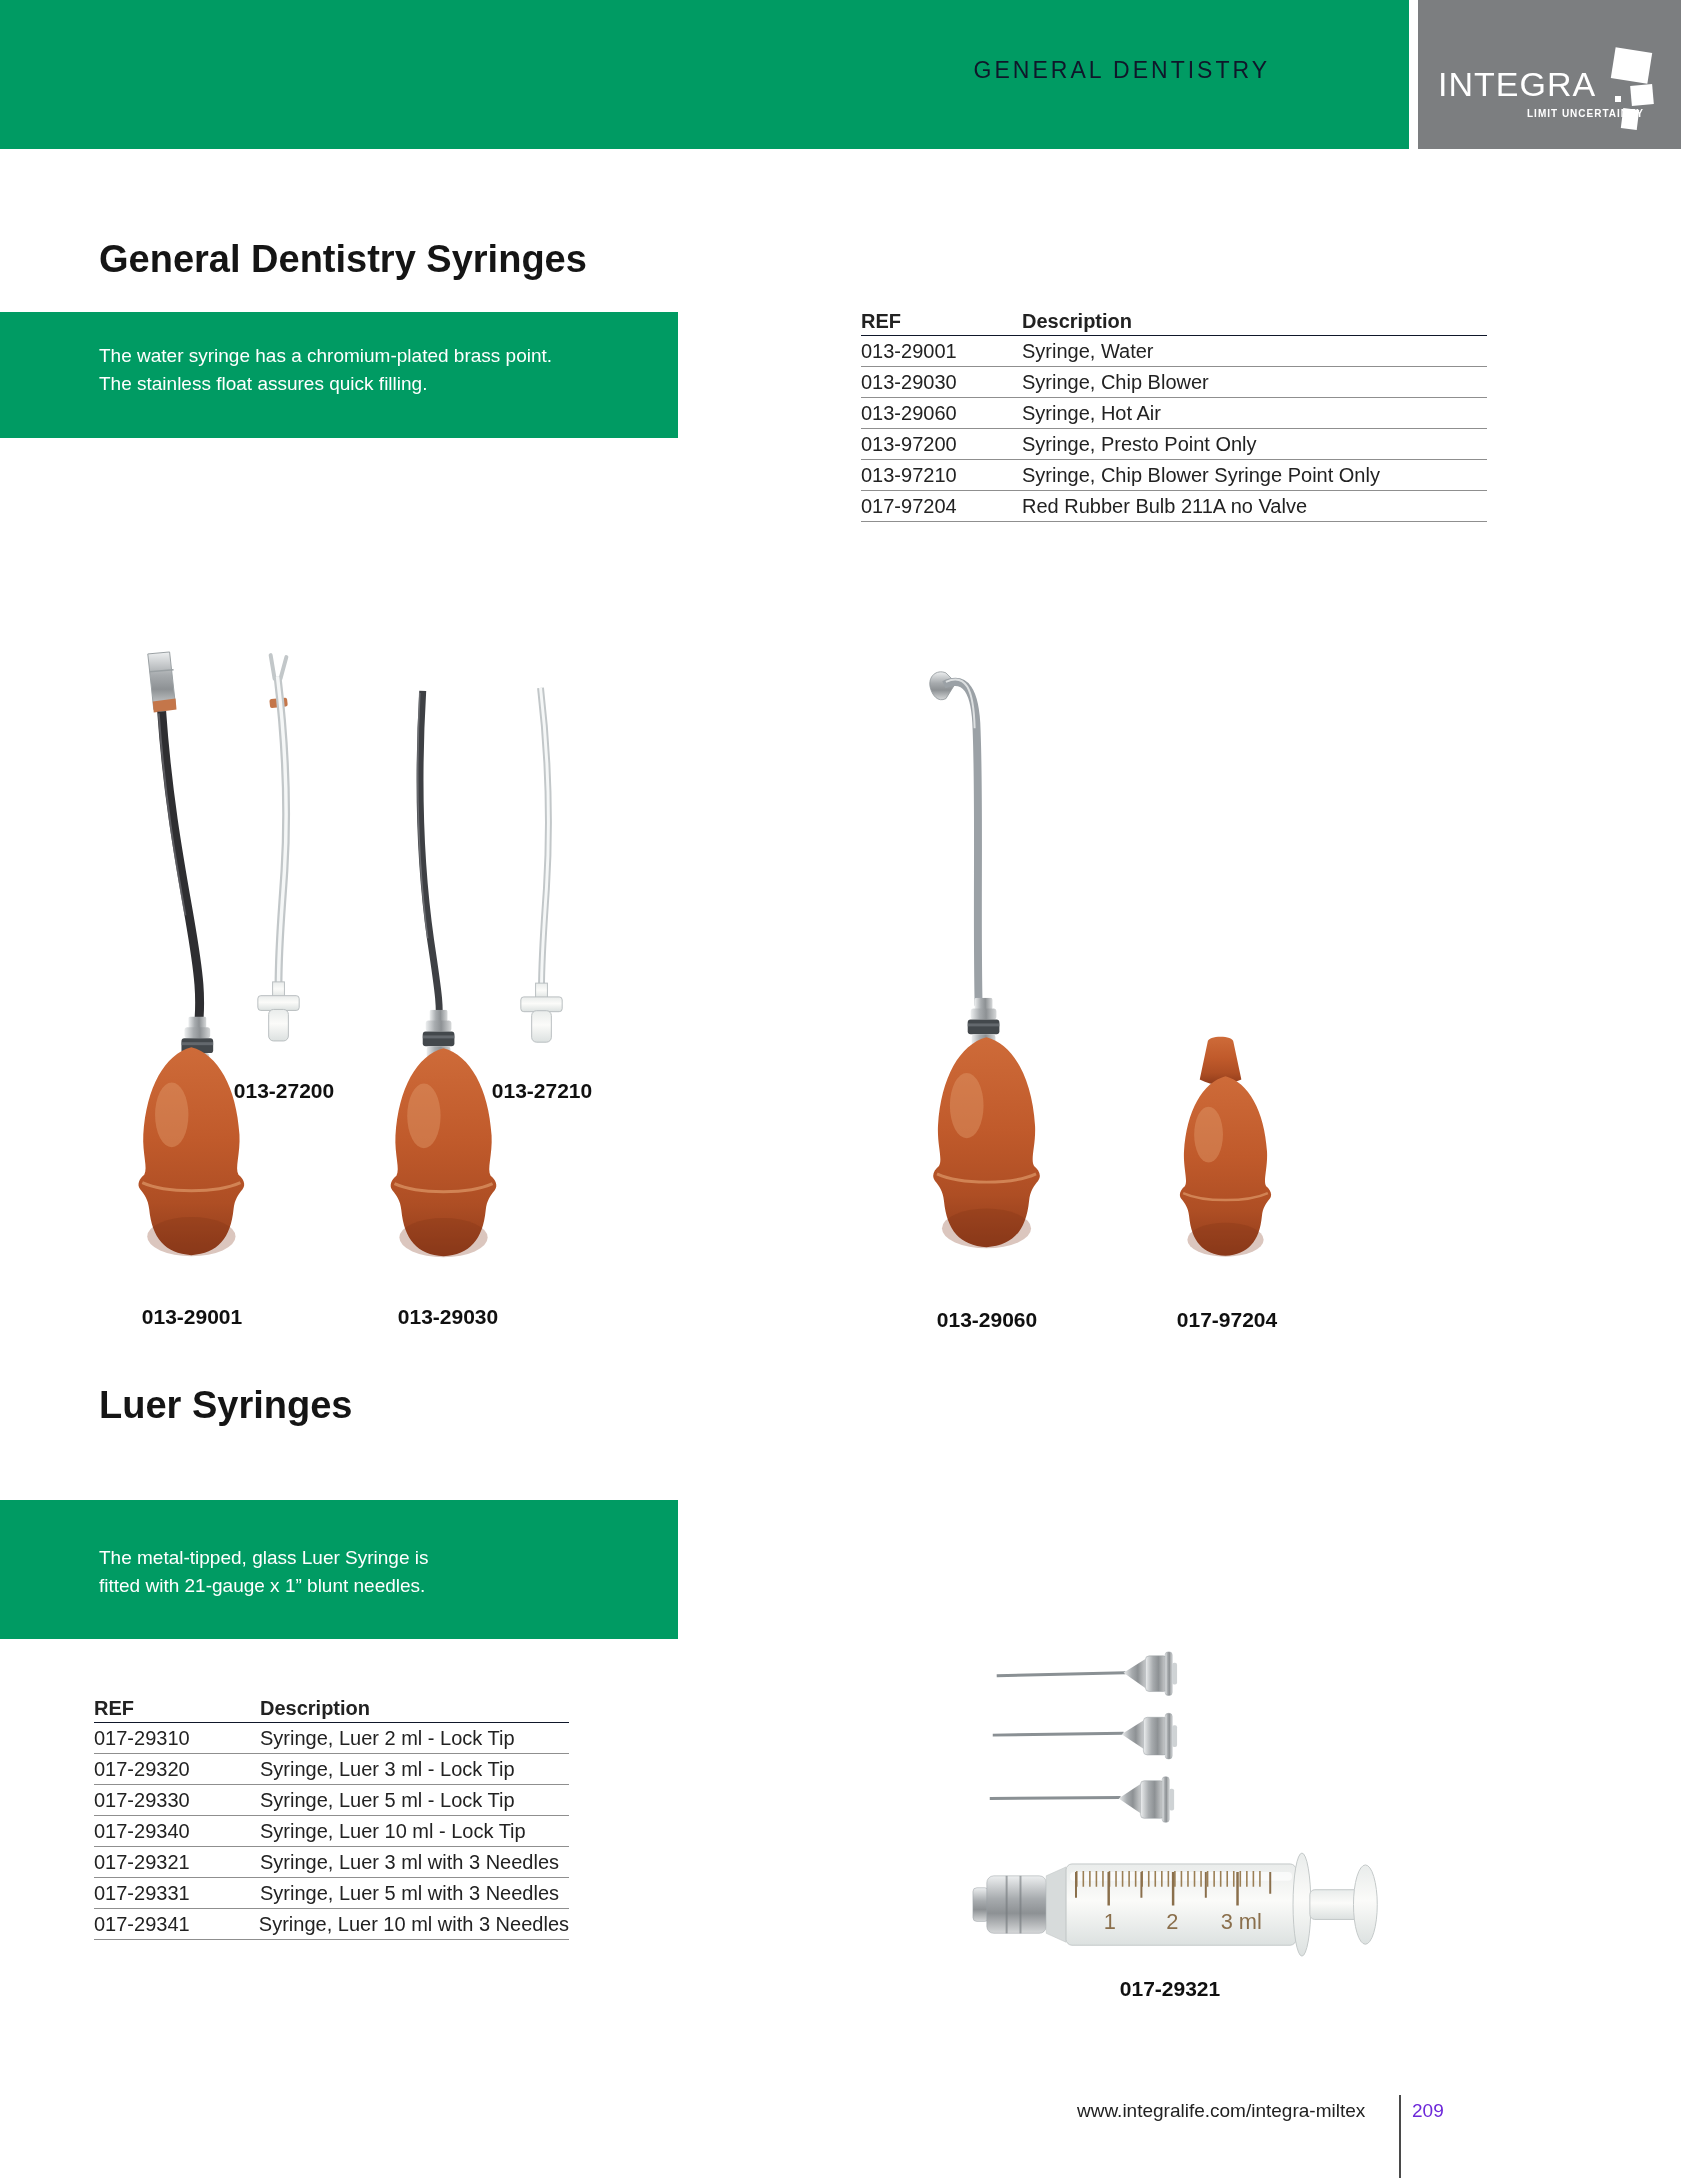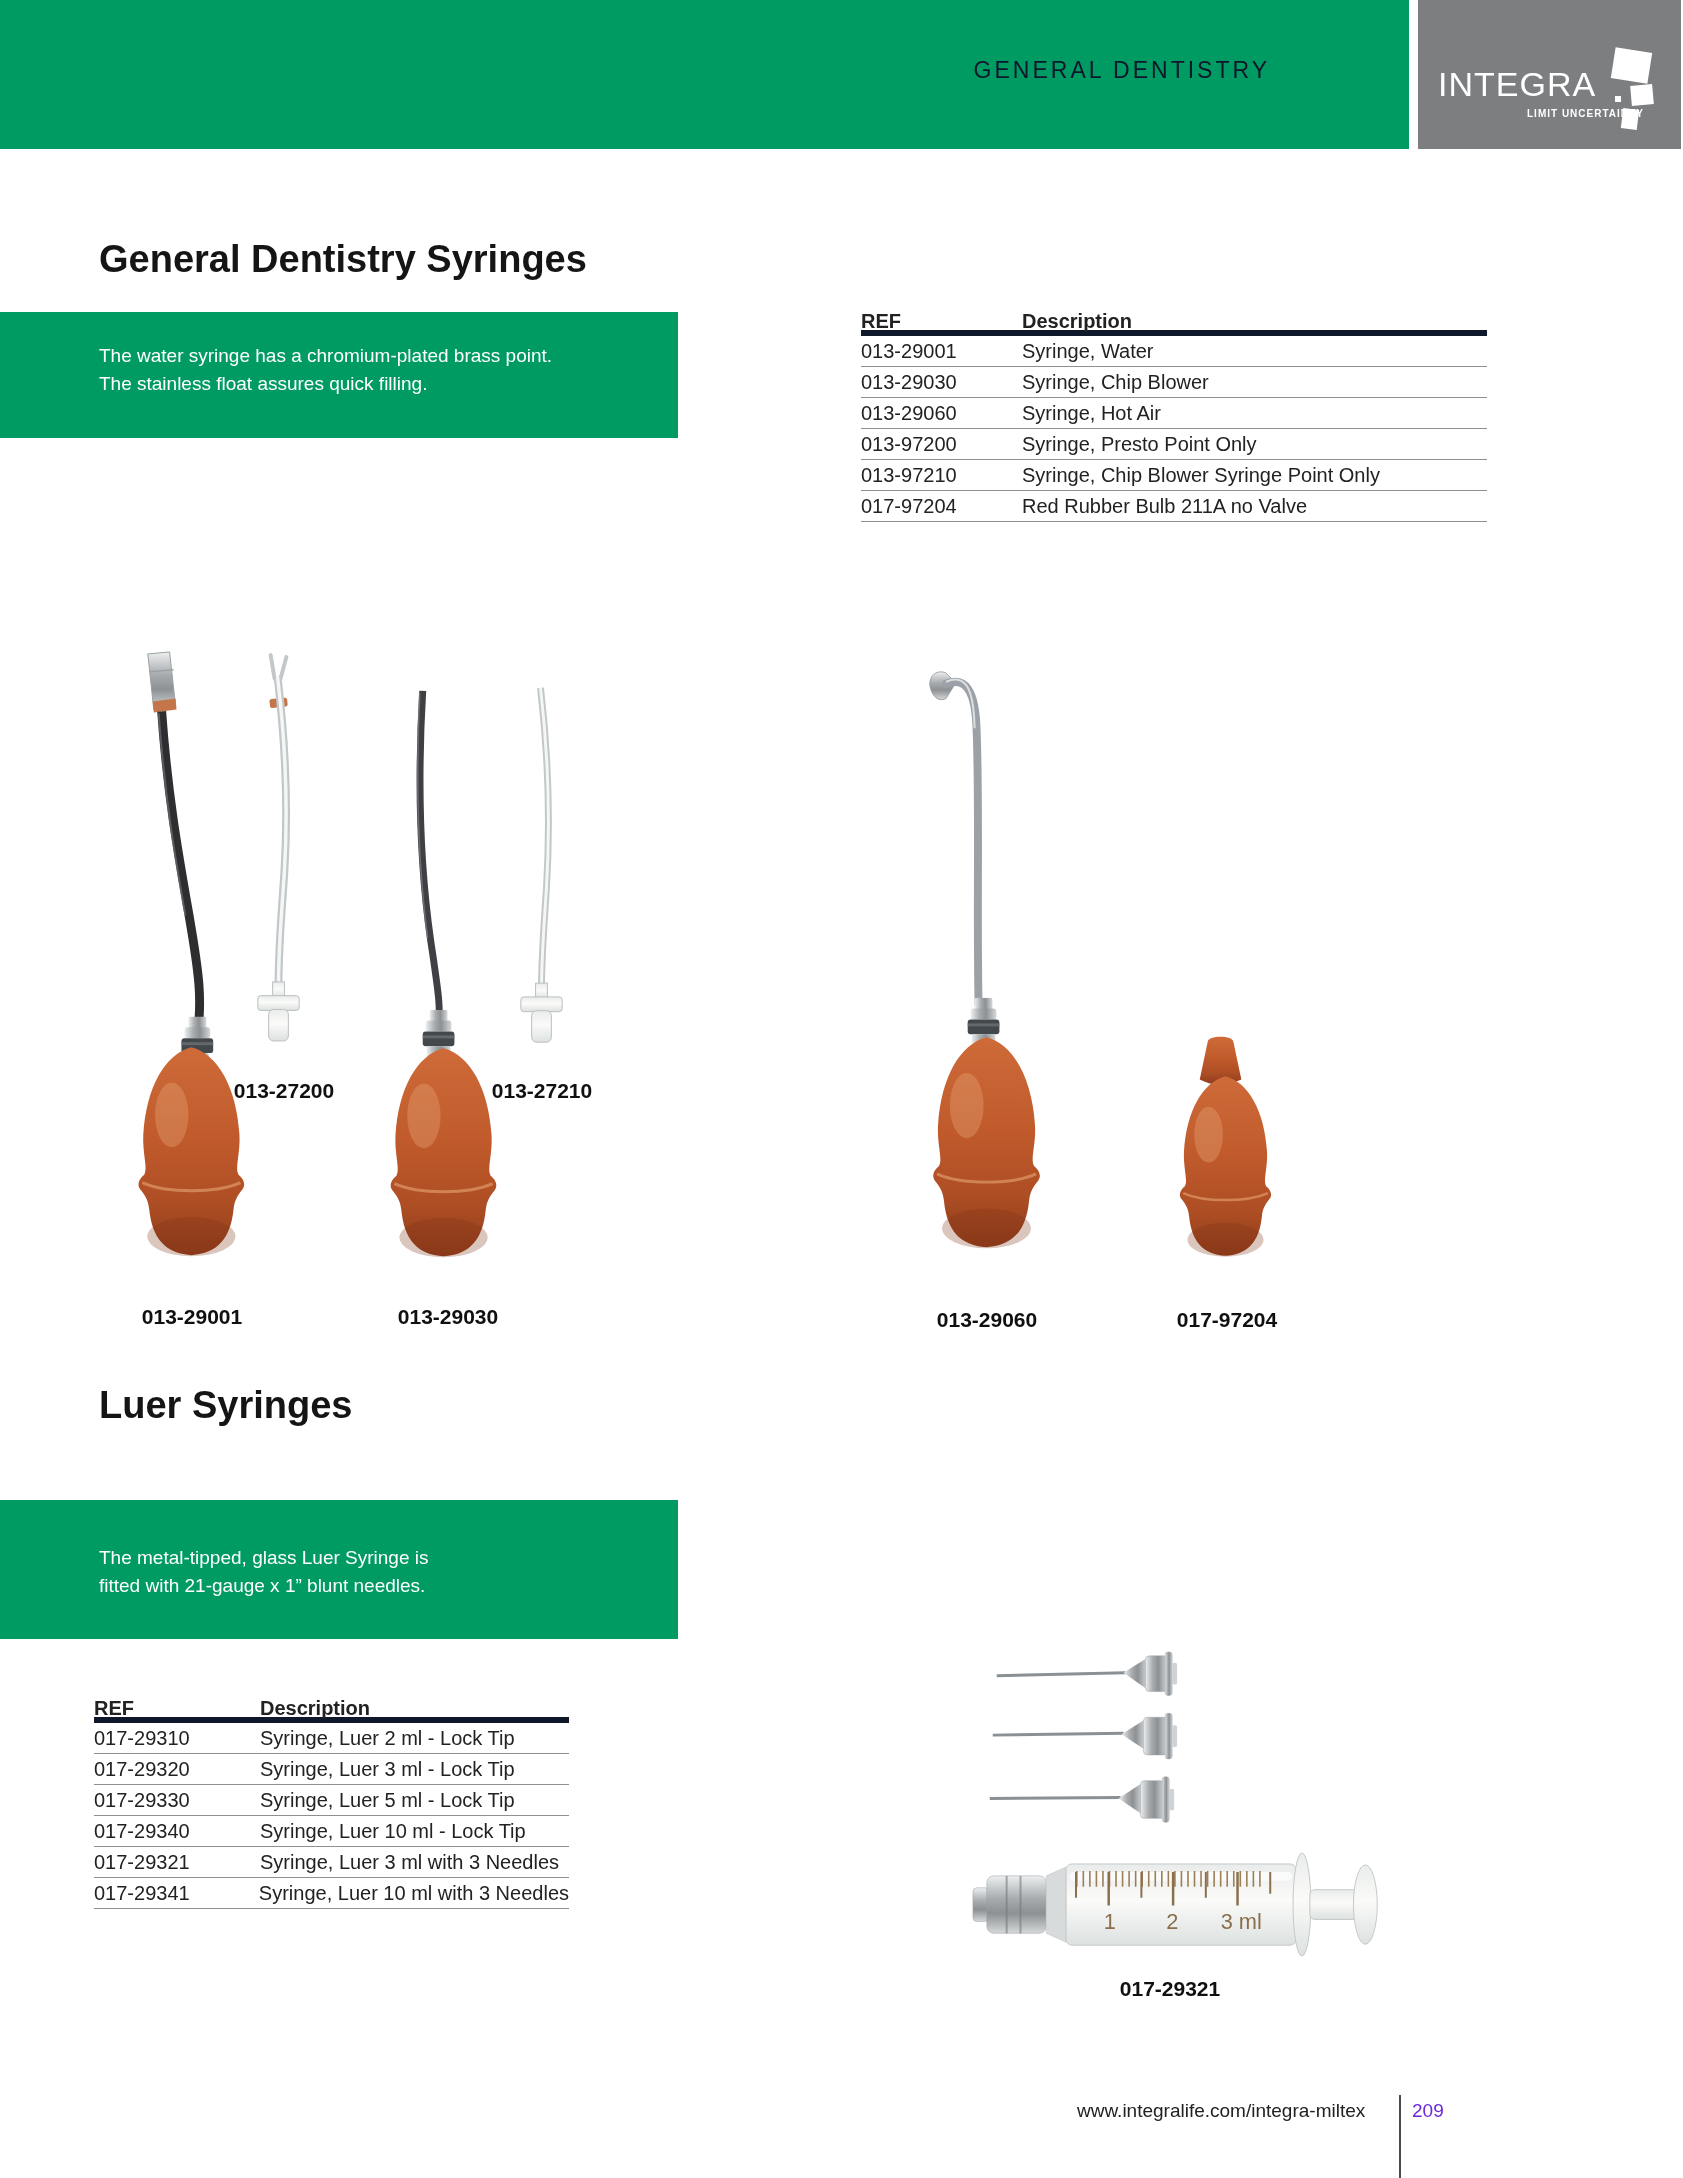--- a/index.html
+++ b/index.html
@@ -22,21 +22,21 @@
   .blk3 { left:204px; top:109px; width:16px; height:20px; transform:rotate(7deg); }
   
   .h1 { position:absolute; left:99px; font-size:38px; font-weight:bold; color:#151515; white-space:nowrap; }
   .h1-a { top:238px; } .h1-b { top:1384px; }
   .callout { position:absolute; left:0; width:678px; background:var(--green); color:#fff; font-size:19px; line-height:28px; padding-left:99px; }
   .callout-a { top:312px; height:126px; padding-top:30px; }
   .callout-b { top:1500px; height:139px; padding-top:44px; }
   
   .ptable { position:absolute; font-size:20px; color:#222; }
   .ptable .trow { display:flex; height:31px; line-height:31px; border-bottom:1px solid #8f8f8f; }
-  .ptable .thead { height:26px; line-height:23px; font-weight:bold; border-bottom:6px solid #0f172a; }
+  .ptable .thead { height:26px; line-height:23px; font-weight:bold; border-bottom:1px solid #0f172a; }
   .table-a { left:861px; top:310px; width:626px; }
   .table-a .c-ref { width:161px; }
   .table-b { left:94px;  top:1697px; width:475px; }
   .table-b .c-ref { width:166px; }
   .c-desc { flex:1; white-space:nowrap; }
   
   .plabel { position:absolute; transform:translateX(-50%); font-size:21px; font-weight:bold; color:#101010; white-space:nowrap; }
   .prod { position:absolute; }
   svg text { font-family:"Liberation Sans","DejaVu Sans",sans-serif; }
   
@@ -219,20 +219,24 @@
       <span class="c-ref">017-29330</span>
       <span class="c-desc">Syringe, Luer 5 ml - Lock Tip</span>
     </div>
     <div class="trow">
       <span class="c-ref">017-29340</span>
       <span class="c-desc">Syringe, Luer 10 ml - Lock Tip</span>
     </div>
     <div class="trow">
       <span class="c-ref">017-29321</span>
       <span class="c-desc">Syringe, Luer 3 ml with 3 Needles</span>
+    </div>
+    <div class="trow">
+      <span class="c-ref">017-29331</span>
+      <span class="c-desc">Syringe, Luer 5 ml with 3 Needles</span>
     </div>
     <div class="trow">
       <span class="c-ref">017-29341</span>
       <span class="c-desc">Syringe, Luer 10 ml with 3 Needles</span>
     </div>
   </div>
 
   <svg class="prod" style="left:965px; top:1638px;" width="441" height="332" viewBox="0 0 445 335">
 
     <g>

